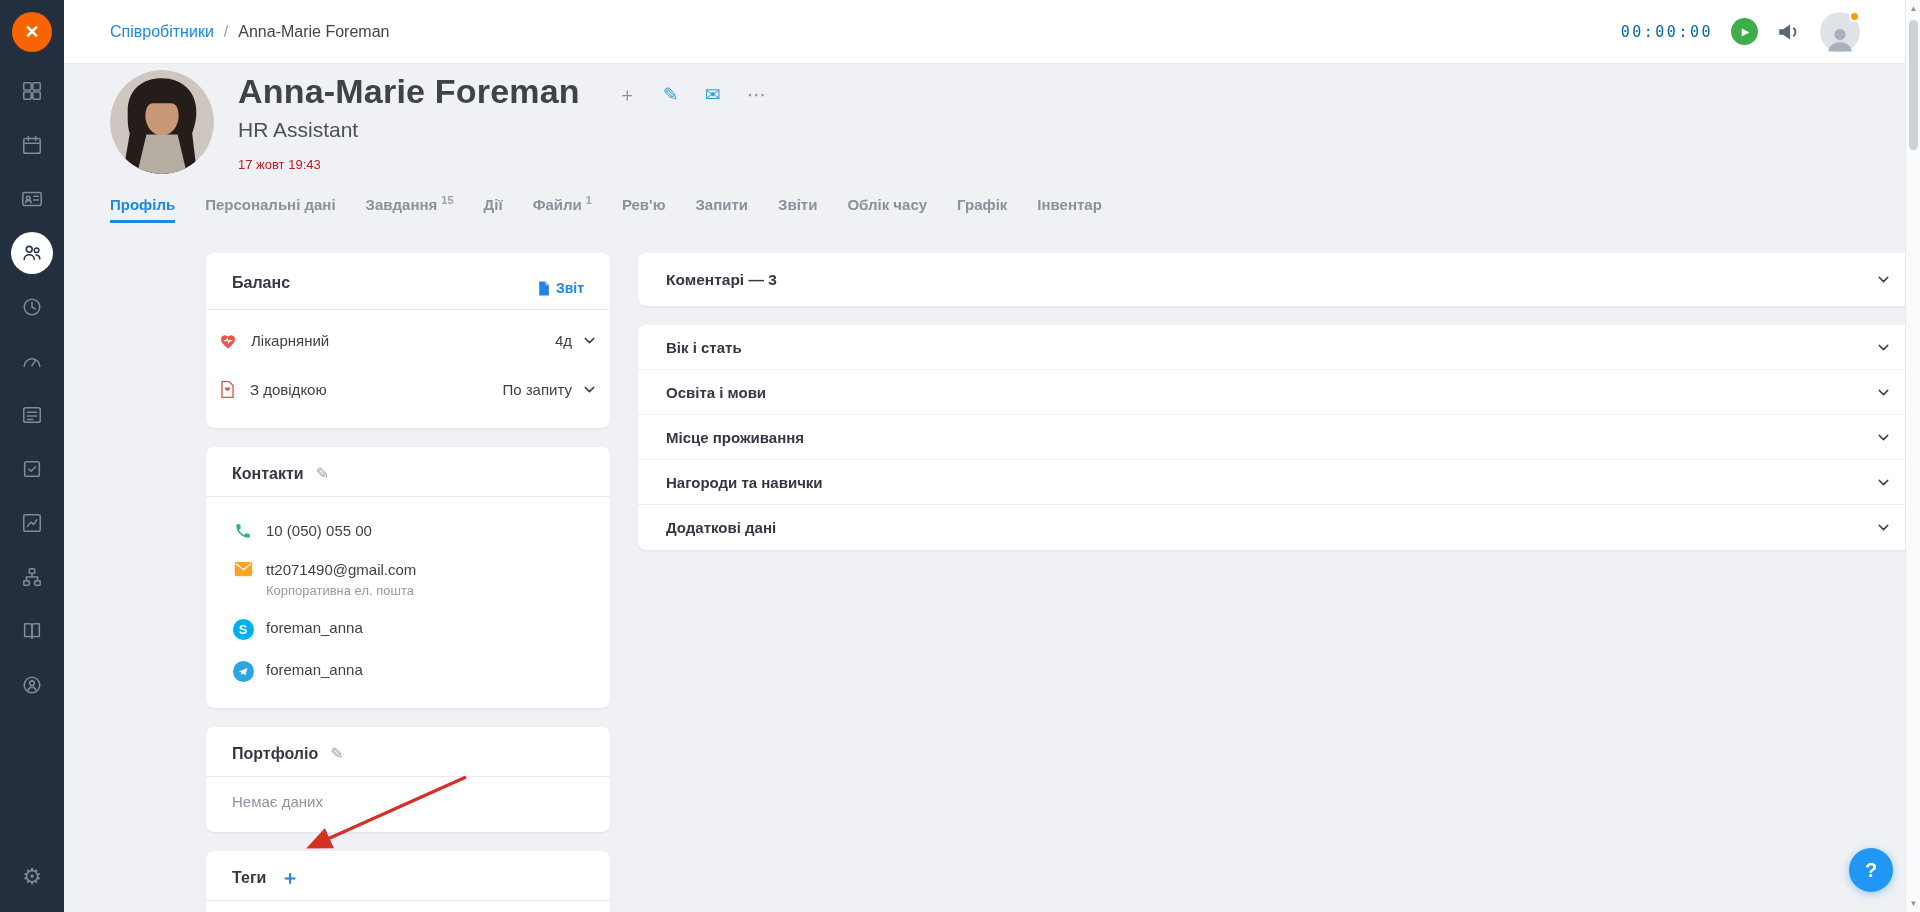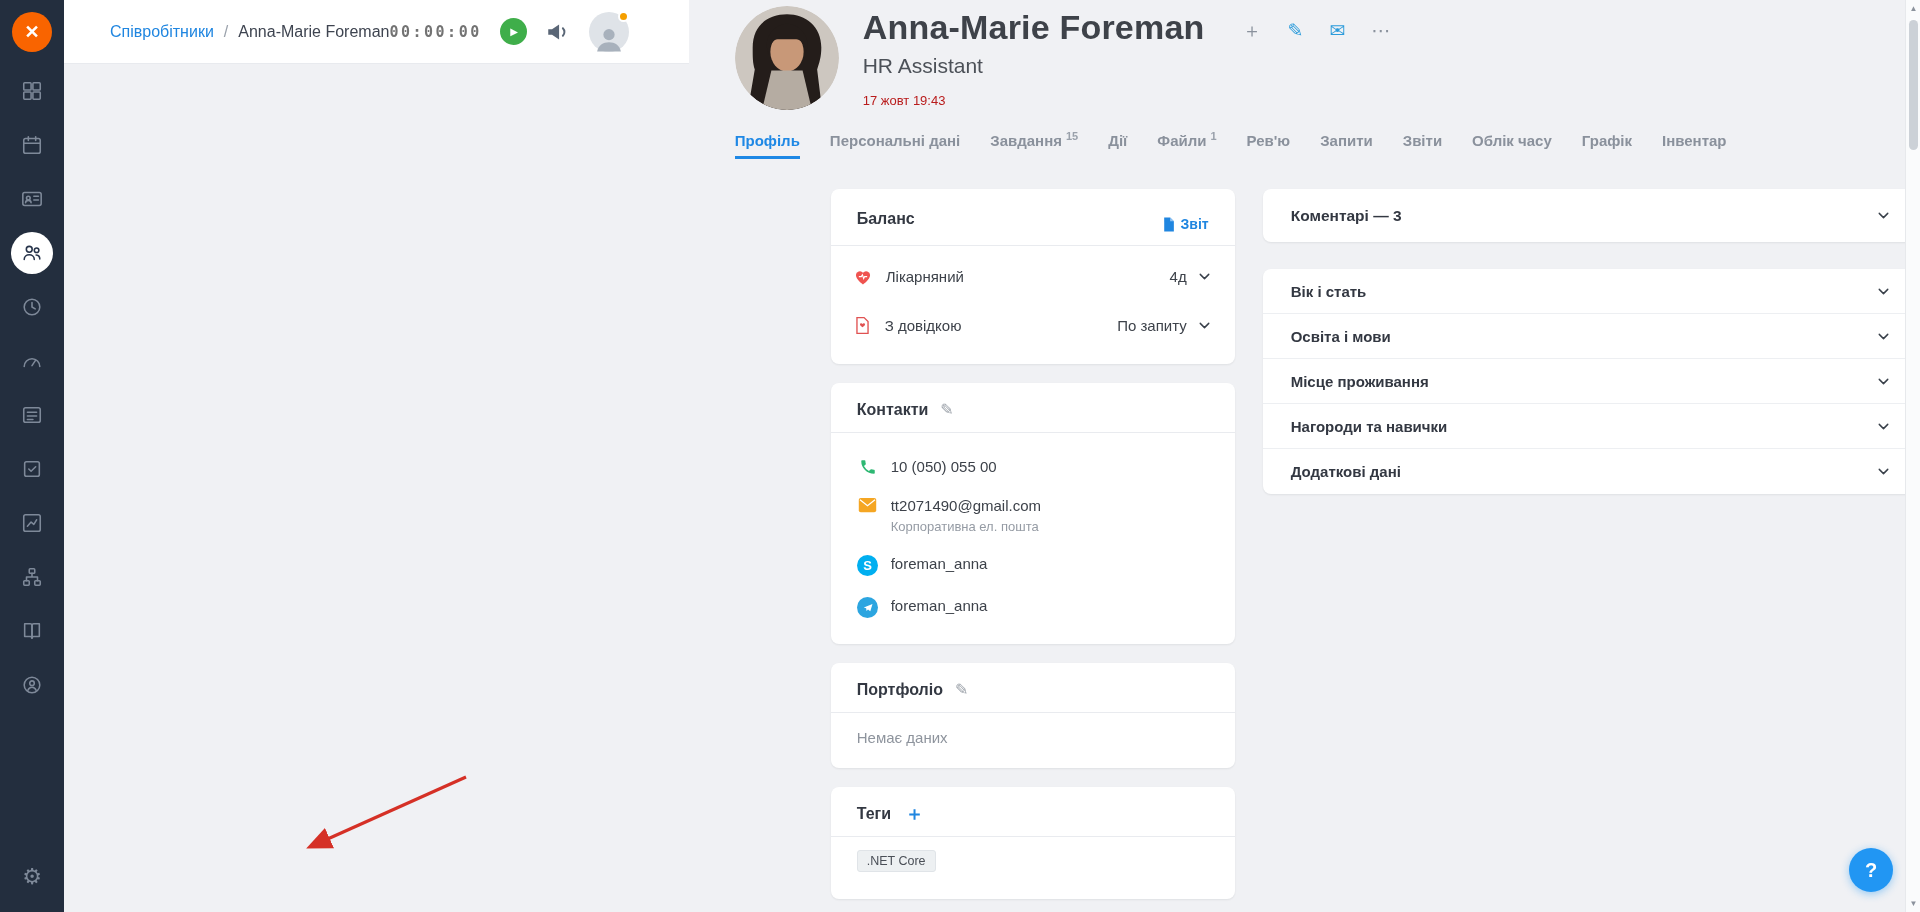--- a/index.html
+++ b/index.html
@@ -10,28 +10,28 @@
   .sidebar{width:64px;height:912px;background:#232e3e;display:flex;flex-direction:column;align-items:center;padding-top:12px;flex-shrink:0;z-index:5;}
   .logo{width:40px;height:40px;border-radius:50%;background:#f96400;color:#fff;display:flex;align-items:center;justify-content:center;font-size:18px;font-weight:bold;cursor:pointer;}
   .side-nav{margin-top:12px;display:flex;flex-direction:column;}
   .nav-item{width:64px;height:54px;display:flex;align-items:center;justify-content:center;color:#7e8999;cursor:pointer;}
   .nav-item svg{width:22px;height:22px;stroke:currentColor;fill:none;stroke-width:1.7;stroke-linecap:round;stroke-linejoin:round;}
   .nav-item.active .icon-wrap{width:42px;height:42px;border-radius:50%;background:#ffffff;display:flex;align-items:center;justify-content:center;color:#26334a;}
   .icon-wrap{display:flex;align-items:center;justify-content:center;}
   .side-gear{margin-top:auto;margin-bottom:22px;color:#7e8999;font-size:22px;cursor:pointer;}
 
   
-  .main{flex:1;display:flex;flex-direction:row;min-width:0;position:relative;}
+  .main{flex:1;display:flex;flex-direction:column;min-width:0;position:relative;}
   .topbar{height:64px;background:#fff;display:flex;align-items:center;padding:0 40px 0 46px;border-bottom:1px solid #e8eaee;flex-shrink:0;}
   .breadcrumb{display:flex;align-items:center;gap:10px;font-size:16px;}
   .crumb-link{color:#2086e0;text-decoration:none;cursor:pointer;}
   .crumb-sep{color:#9aa1ab;}
   .crumb-current{color:#3e4450;}
   .topbar-right{margin-left:auto;display:flex;align-items:center;gap:18px;padding-right:20px;}
-  .timer{font-family:"DejaVu Sans Mono",monospace;font-size:15px;font-weight:bold;letter-spacing:2.5px;color:#737373;}
+  .timer{font-family:"DejaVu Sans Mono",monospace;font-size:15px;font-weight:normal;letter-spacing:2.5px;color:#0369a1;}
   .play-btn{width:27px;height:27px;border-radius:50%;background:#3fae4a;border:none;color:#fff;display:flex;align-items:center;justify-content:center;cursor:pointer;}
   .play-btn span{font-size:10px;margin-left:2px;}
   .bell-btn{background:none;border:none;cursor:pointer;display:flex;}
   .avatar-sm{width:40px;height:40px;border-radius:50%;background:#dfe3e8;position:relative;cursor:pointer;display:flex;align-items:flex-end;justify-content:center;overflow:visible;}
   .avatar-sm .dot{position:absolute;top:-1px;right:0;width:11px;height:11px;border-radius:50%;background:#f59f00;border:2px solid #fff;}
 
   
   .content{flex:1;position:relative;background:#f0f1f4;overflow:hidden;}
   .profile-head{display:flex;margin:6px 0 0 46px;}
   .photo{width:104px;height:104px;border-radius:50%;overflow:hidden;flex-shrink:0;}
@@ -46,29 +46,29 @@
 
   
   .tabs{display:flex;gap:30px;margin:22px 0 0 46px;}
   .tab{font-size:15px;font-weight:700;color:#8a919c;padding-bottom:10px;cursor:pointer;display:flex;align-items:flex-start;gap:4px;}
   .tab.active{color:#1e88e5;box-shadow:inset 0 -3px 0 #1e88e5;}
   .tab .count{font-size:11px;color:#9aa1ab;font-weight:700;position:relative;top:-2px;}
 
   
   .columns{display:flex;gap:28px;margin:30px 0 0 142px;align-items:flex-start;}
   .left-col{width:404px;flex-shrink:0;display:flex;flex-direction:column;gap:19px;}
-  .right-col{width:1318px;display:flex;flex-direction:column;gap:27px;}
+  .right-col{width:1318px;display:flex;flex-direction:column;gap:19px;}
   .card{background:#fff;border-radius:8px;box-shadow:0 1px 2px rgba(25,32,44,.08);}
   .card-head{display:flex;align-items:center;padding:17px 26px 13px;border-bottom:1px solid #e9ebef;}
   .card-head h3{font-size:16px;color:#333842;font-weight:700;}
   .pencil{color:#9aa0a8;font-size:16px;margin-left:12px;cursor:pointer;background:none;border:none;}
   .report-link{margin-left:auto;color:#2086e0;font-weight:700;font-size:14px;display:flex;align-items:center;gap:6px;text-decoration:none;cursor:pointer;margin-top:10px;}
   .chev{width:17px;height:17px;stroke:#39404a;fill:none;stroke-width:2;stroke-linecap:round;stroke-linejoin:round;cursor:pointer;flex-shrink:0;}
 
-  .balance-rows{padding:6px 22px 14px;}
+  .balance-rows{padding:6px 12px 14px;}
   .b-row{display:flex;align-items:center;height:49px;}
   .b-label{margin-left:13px;font-size:15px;color:#3d424a;}
   .b-value{margin-left:auto;font-size:15px;color:#3d424a;display:flex;align-items:center;gap:9px;cursor:pointer;}
 
   .contact-rows{padding:4px 26px 26px;}
   .c-row{display:flex;align-items:flex-start;margin-top:21px;}
   .c-ic{width:22px;display:flex;justify-content:center;flex-shrink:0;}
   .c-text{margin-left:12px;font-size:15px;color:#3d424a;cursor:pointer;}
   .c-note{margin-left:34px;margin-top:5px;font-size:13px;color:#959ba4;}
   .brand-circle{width:21px;height:21px;border-radius:50%;display:flex;align-items:center;justify-content:center;color:#fff;font-size:13px;font-weight:bold;}

